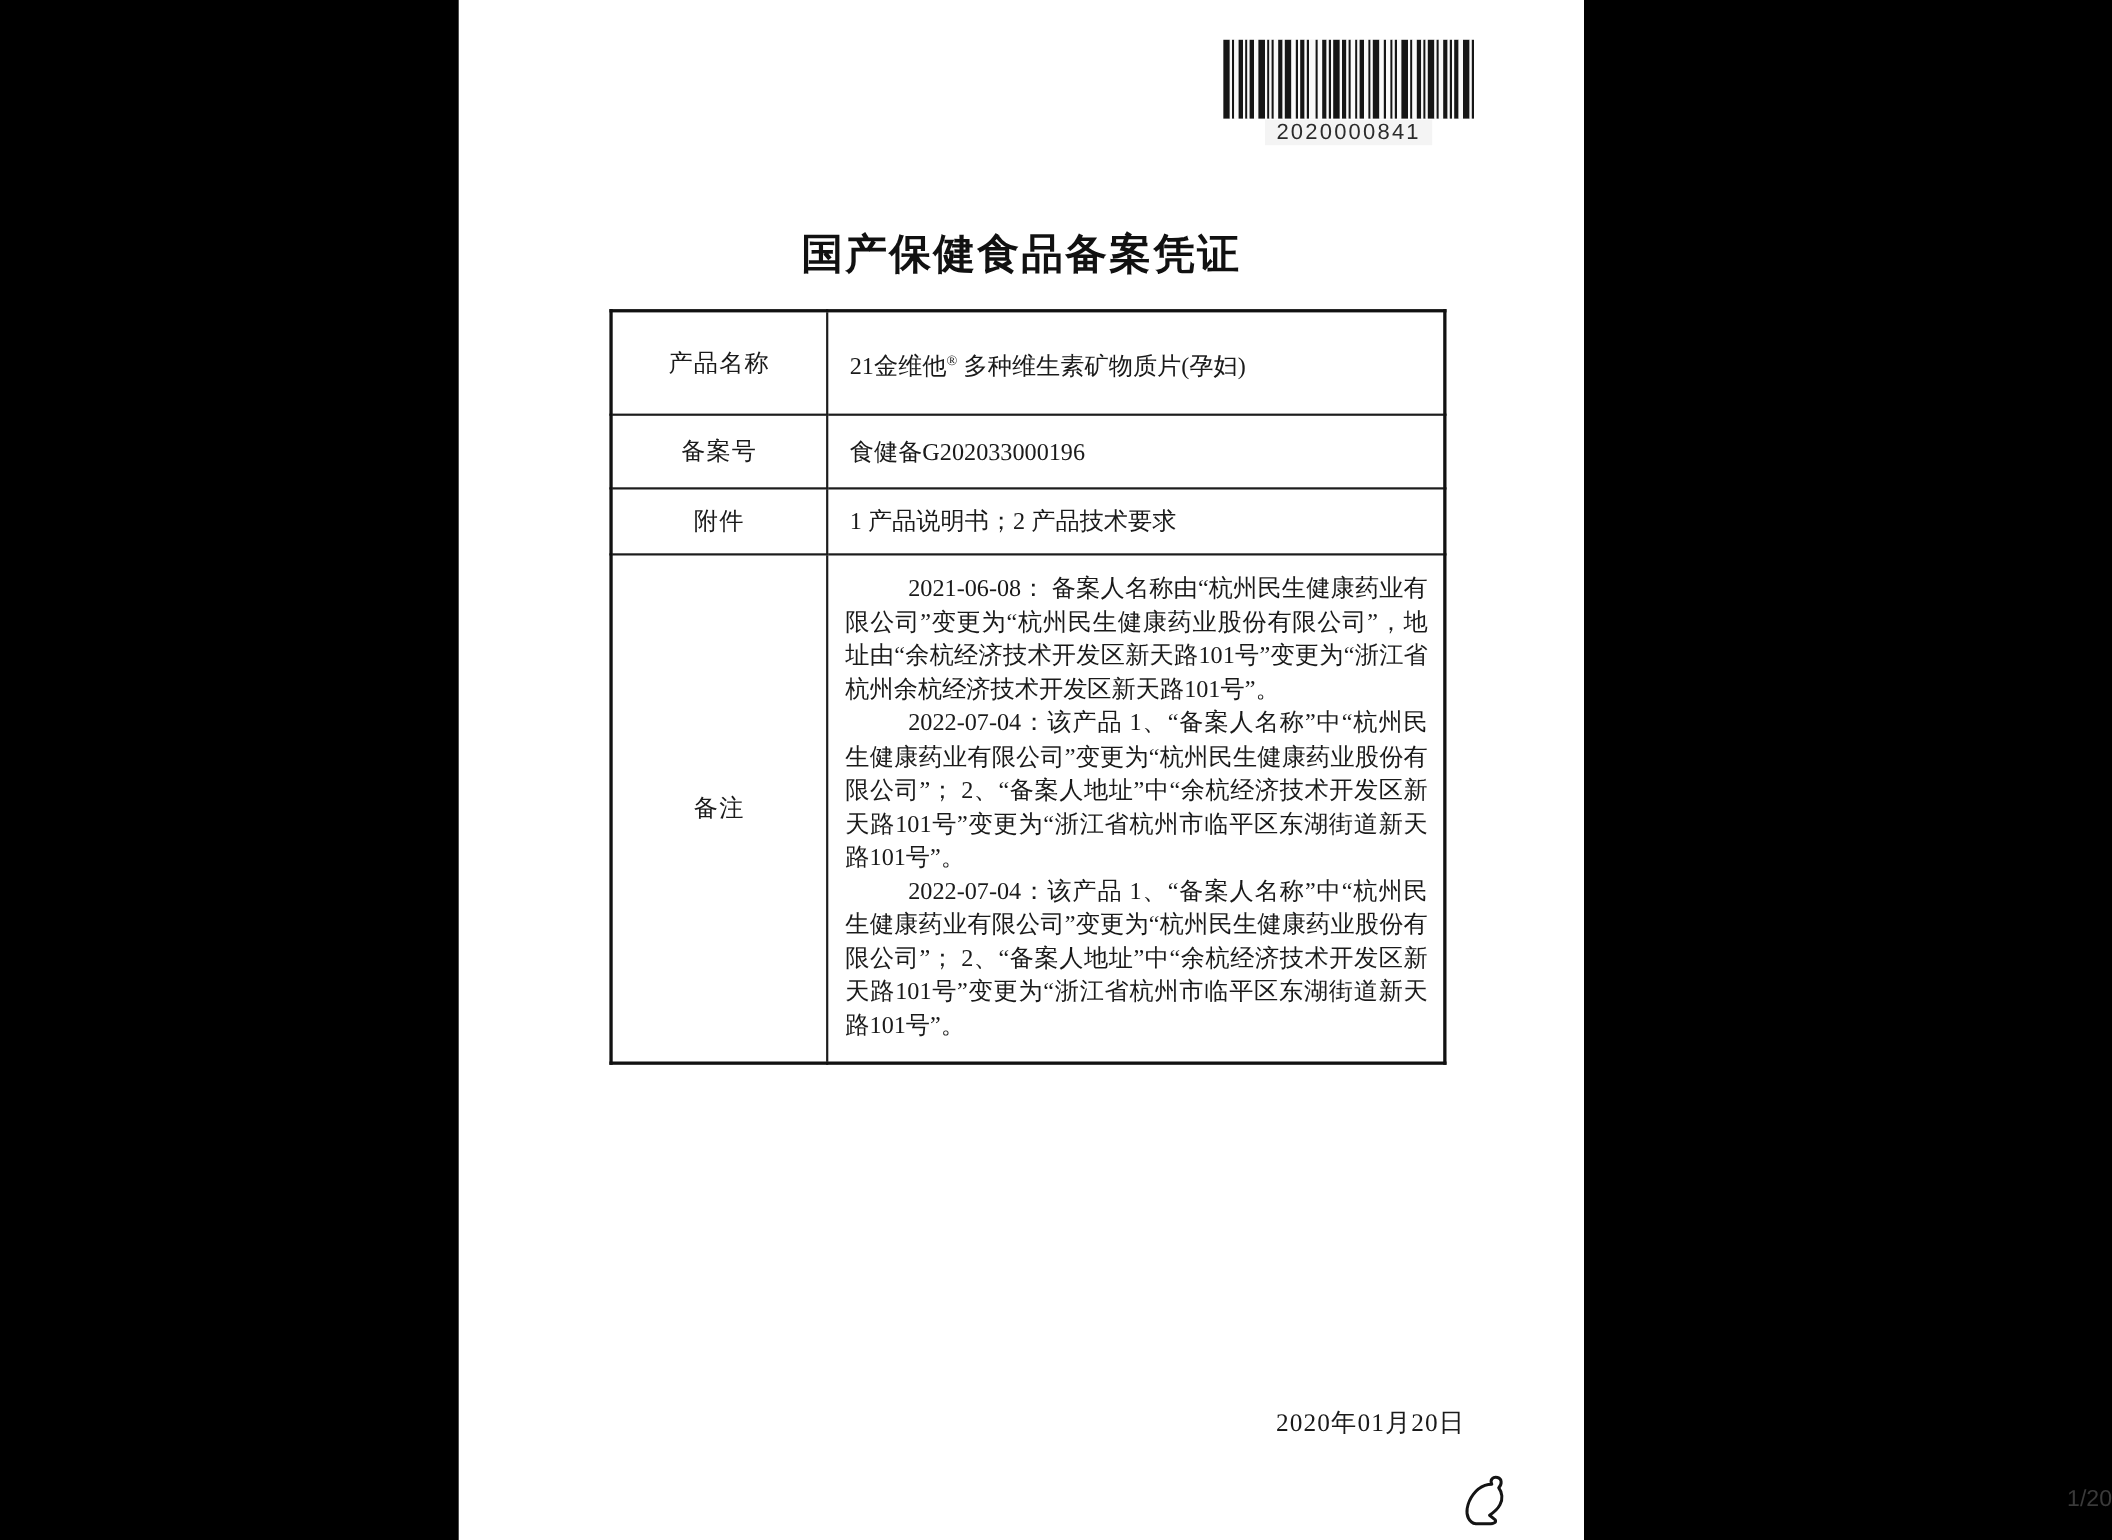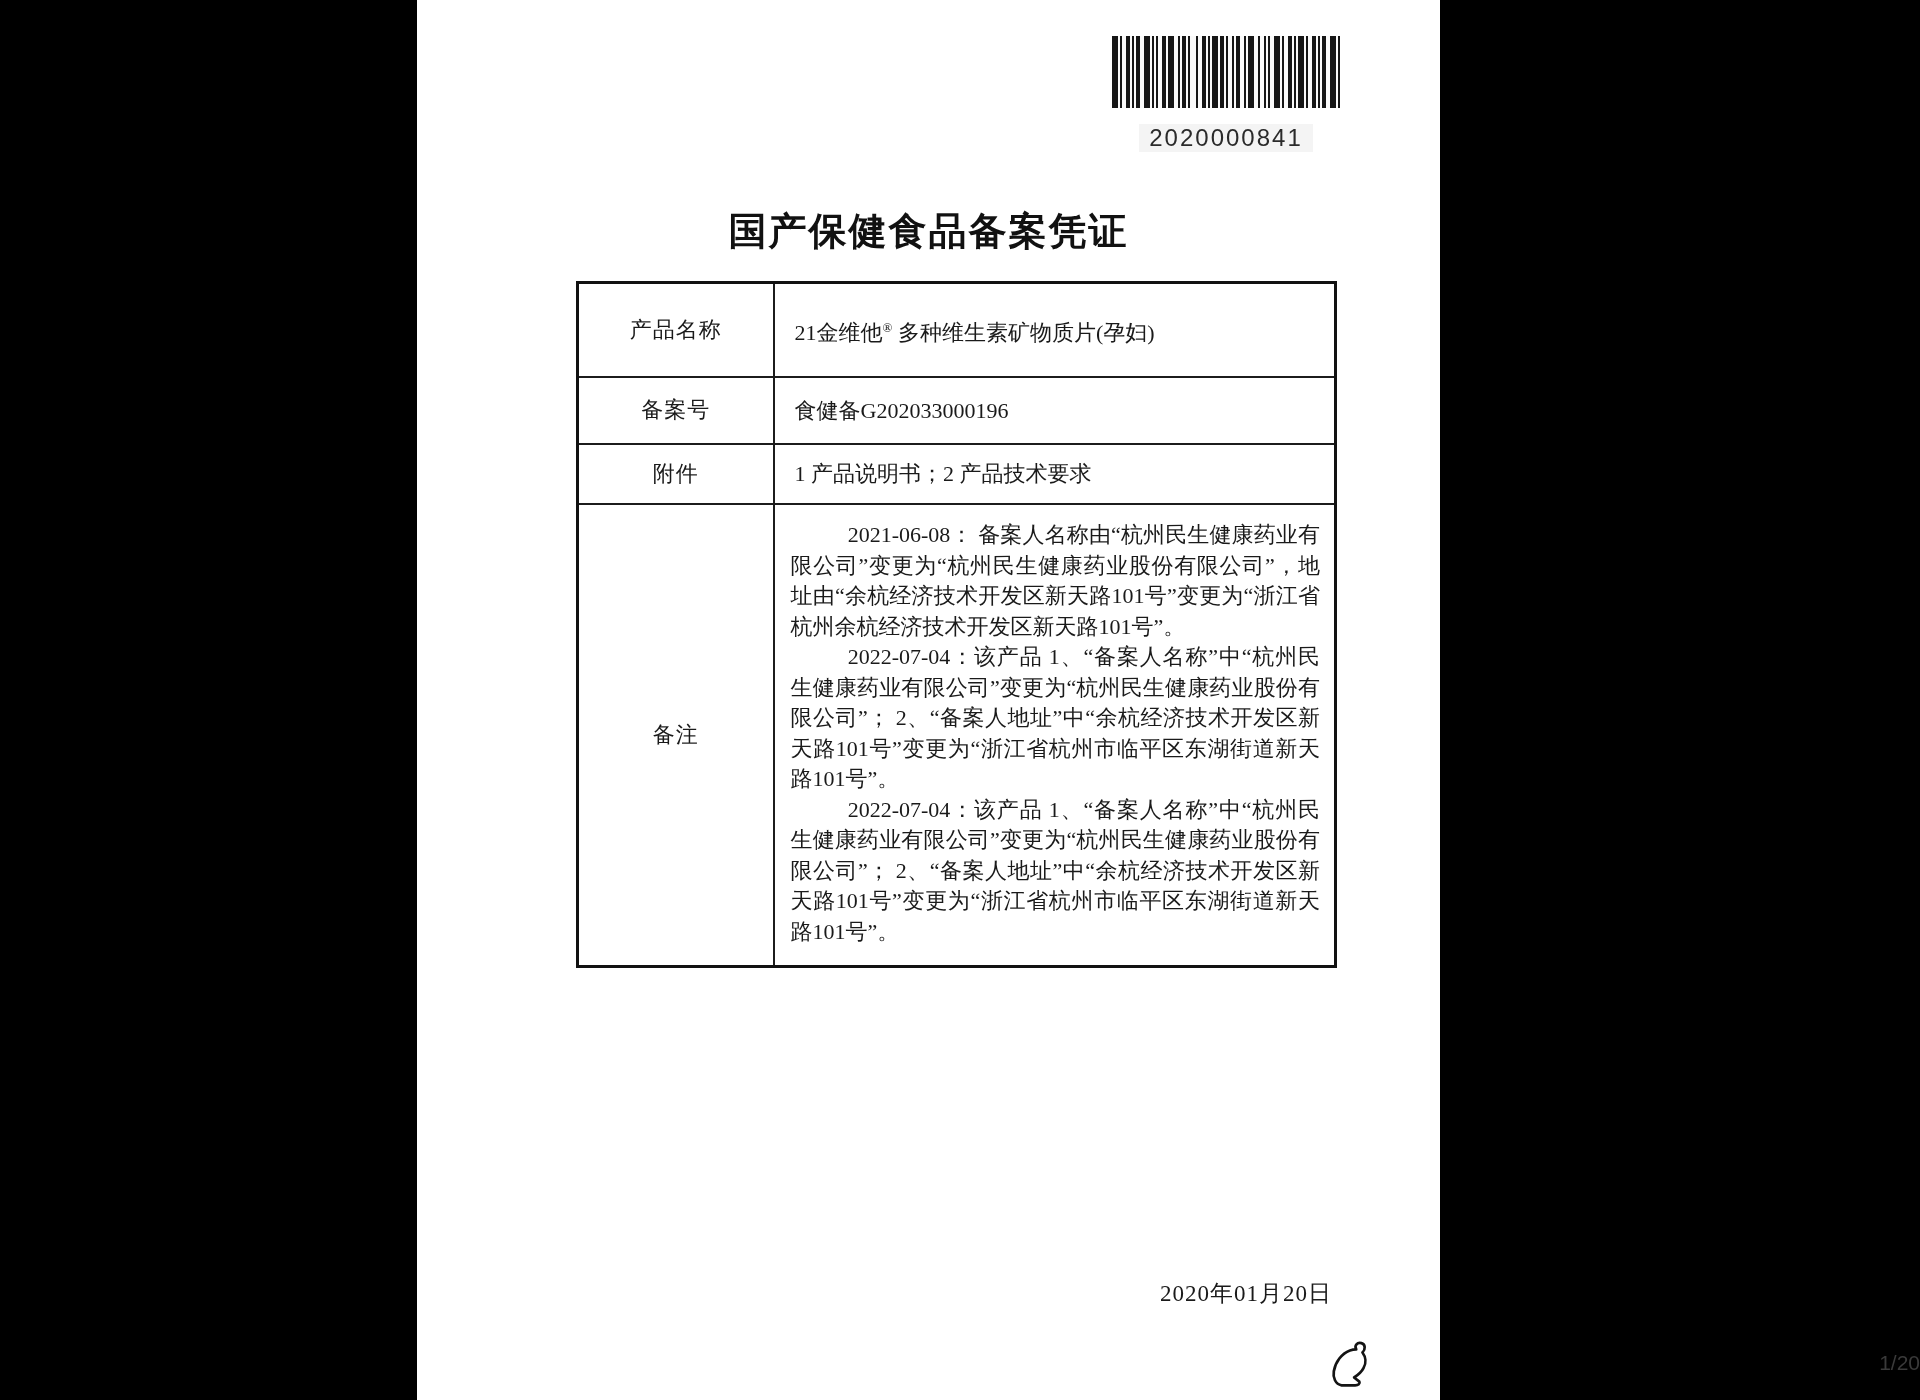--- a/index.html
+++ b/index.html
@@ -26,23 +26,23 @@
   .barcode-bars {
     display: flex;
     flex-wrap: nowrap;
     overflow: hidden;
     width: 228px; height: 72px;
     background: #f2f2f2;
   }
   .barcode-bars .bar   { flex: 0 0 auto; height: 100%; background: #161616; }
   .barcode-bars .space { flex: 0 0 auto; height: 100%; background: #fafafa; }
   .barcode-number {
-    margin-top: 16px;
+    margin-top: 1px;
     font-family: "Liberation Sans", sans-serif;
-    font-size: 24px;
+    font-size: 20px;
     letter-spacing: 2px;
     color: #2b2b2b;
     background: #f4f4f4;
     display: inline-block;
     padding: 0 10px;
   }
   
   .doc-title {
     position: absolute;
     left: 0; top: 206px;
@@ -57,21 +57,20 @@
   
   table.cert {
     position: absolute;
     left: 137px; top: 281px;
     width: 761px;
     border-collapse: collapse;
     table-layout: fixed;
   }
   table.cert, table.cert td {
     border: 2px solid #1c1c1c;
-    margin-left: 22px;
   }
   table.cert { border: 3px solid #111111; }
   td.lbl {
     width: 196px;
     text-align: center;
     vertical-align: middle;
     font-size: 22px;
     letter-spacing: 1px;
   }
   td.val {

